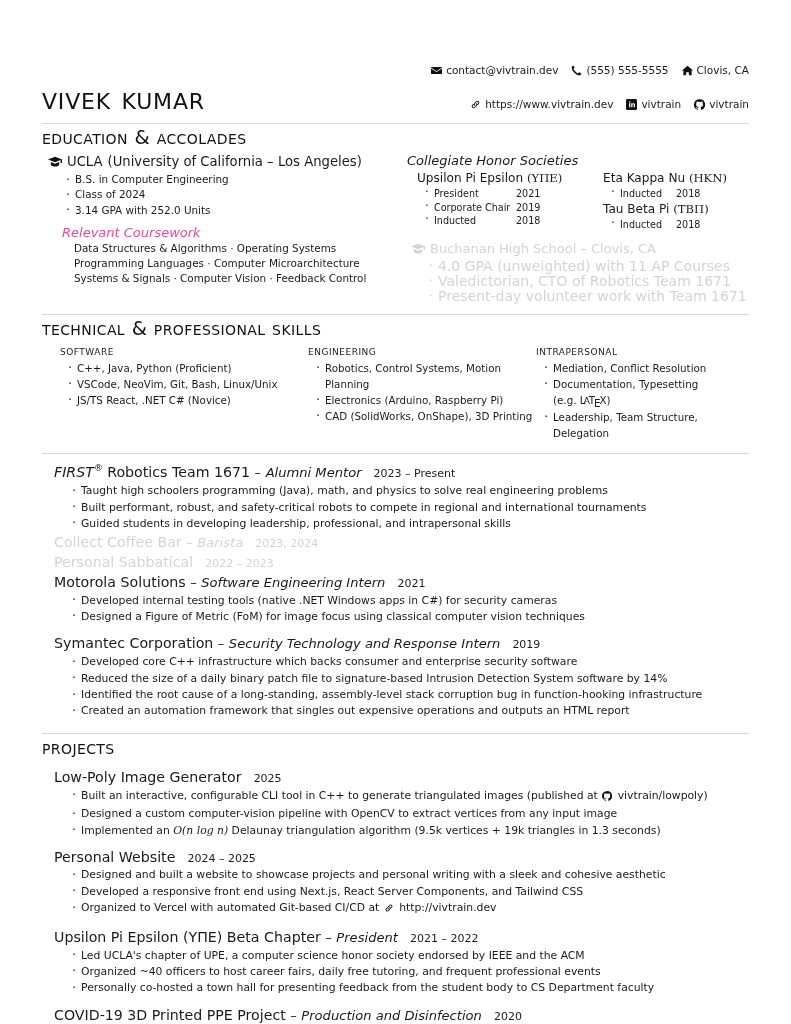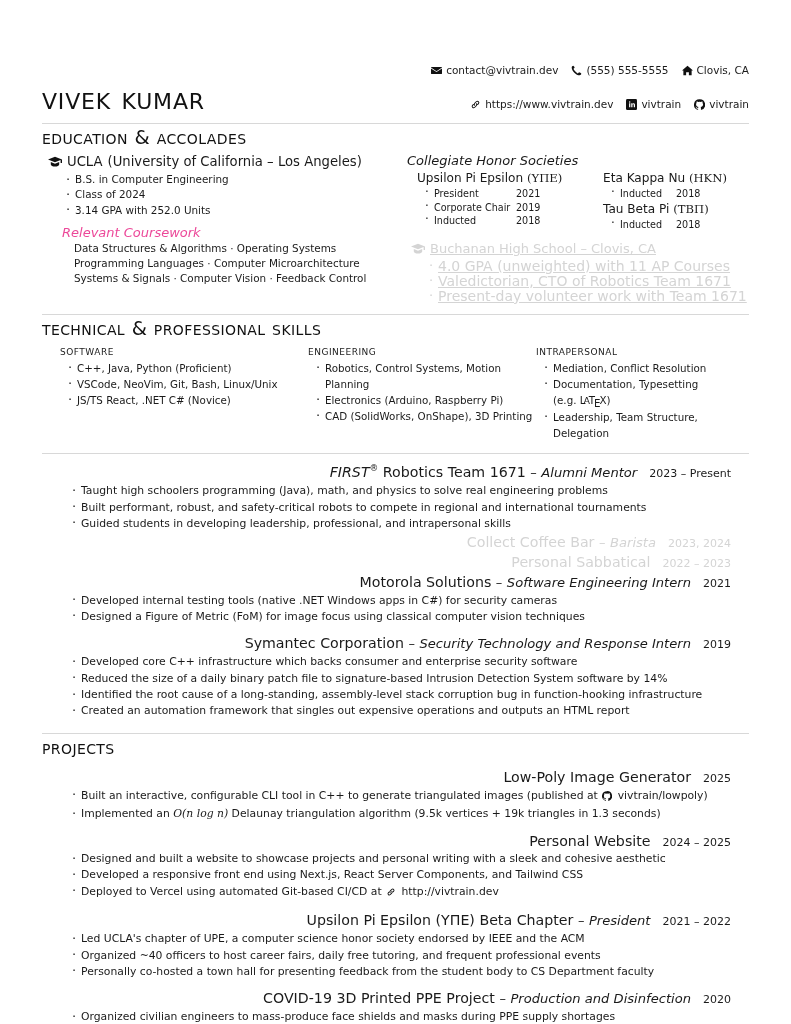--- a/index.html
+++ b/index.html
@@ -155,21 +155,21 @@
     font-size: 12px;
     line-height: 13.4px;
   }
   .role-name { width: 82px; flex: none; }
   .role-name.short { width: 56px; }
   .role-year { }
 
   
   .faded { color: #d4d4d4; }
   .faded .school-line { color: #d4d4d4; }
-  .hs-block { margin-top: 9px; padding-left: 8px; text-decoration: underline; }
+  .hs-block { margin-top: 9px; padding-left: 8px; }
   .hs-block .school-line { font-size: 13px; }
   .hs-block ul.b li { font-size: 14px; line-height: 15px; }
 
   
   .skills-cols {
     display: flex;
     padding-left: 18px;
   }
   .skcol { flex: 1; }
   .skcol.c1 { width: 248px; flex: none; }
@@ -182,21 +182,21 @@
     margin-bottom: 2px;
   }
   .skcol ul.b { padding-left: 8px; }
   .skcol ul.b li { font-size: 10.3px; line-height: 16px; }
 
   
   .entry { margin-top: 9px; padding-left: 12px; }
   .entry.tight { margin-top: 1px; }
   .entry-head {
     display: flex;
-    justify-content: flex-end;
+    justify-content: flex-start;
     align-items: baseline;
     gap: 12px;
   }
   .entry-title {
     font-size: 14.2px;
     line-height: 1.3;
     white-space: nowrap;
   }
   .entry-title .role {
     font-style: italic;
@@ -486,33 +486,34 @@
 
   <div class="entry">
     <div class="entry-head">
       <div class="entry-title">Low-Poly Image Generator</div>
       <div class="entry-date">2025</div>
     </div>
     <ul class="b">
       <li><span>Built an interactive, configurable CLI tool in C++ to generate triangulated images (published at </span><span class="inline-ico"><svg width="10" height="10" viewBox="0 0 16 16">
               <path fill="#111" d="M8 0.2a8 8 0 0 0-2.5 15.6c0.4 0.1 0.5-0.2 0.5-0.4v-1.4c-2.2 0.5-2.7-1-2.7-1-0.4-0.9-0.9-1.2-0.9-1.2-0.7-0.5 0.1-0.5 0.1-0.5 0.8 0.1 1.2 0.8 1.2 0.8 0.7 1.2 1.9 0.9 2.4 0.7 0.1-0.5 0.3-0.9 0.5-1.1-1.8-0.2-3.6-0.9-3.6-3.9 0-0.9 0.3-1.6 0.8-2.1-0.1-0.2-0.4-1 0.1-2.1 0 0 0.7-0.2 2.2 0.8a7.5 7.5 0 0 1 4 0c1.5-1 2.2-0.8 2.2-0.8 0.4 1.1 0.2 1.9 0.1 2.1 0.5 0.6 0.8 1.3 0.8 2.1 0 3-1.8 3.7-3.6 3.9 0.3 0.2 0.5 0.7 0.5 1.5v2.2c0 0.2 0.1 0.5 0.6 0.4A8 8 0 0 0 8 0.2z"></path>
             </svg></span><span> vivtrain/lowpoly)</span></li>
+      <li>Designed a custom computer-vision pipeline with OpenCV to extract vertices from any input image</li>
       <li><span>Implemented an </span><span class="math">O(n log n)</span><span> Delaunay triangulation algorithm (9.5k vertices + 19k triangles in 1.3 seconds)</span></li>
     </ul>
   </div>
 
   <div class="entry">
     <div class="entry-head">
       <div class="entry-title">Personal Website</div>
       <div class="entry-date">2024 – 2025</div>
     </div>
     <ul class="b">
       <li>Designed and built a website to showcase projects and personal writing with a sleek and cohesive aesthetic</li>
       <li>Developed a responsive front end using Next.js, React Server Components, and Tailwind CSS</li>
-      <li><span>Deployed to Vercel using automated Git-based CI/CD at </span><span class="inline-ico"><svg width="10" height="10" viewBox="0 0 16 16">
+      <li><span>Organized to Vercel with automated Git-based CI/CD at </span><span class="inline-ico"><svg width="10" height="10" viewBox="0 0 16 16">
               <path fill="#111" d="M6.3 9.7a2.8 2.8 0 0 1 0-4l2.6-2.6a2.85 2.85 0 0 1 4 4l-1.2 1.2a0.7 0.7 0 0 1-1-1l1.2-1.2a1.45 1.45 0 0 0-2-2L7.3 6.7a1.45 1.45 0 0 0 0 2 0.7 0.7 0 0 1-1 1zM9.7 6.3a2.8 2.8 0 0 1 0 4l-2.6 2.6a2.85 2.85 0 0 1-4-4l1.2-1.2a0.7 0.7 0 0 1 1 1L4.1 9.9a1.45 1.45 0 0 0 2 2l2.6-2.6a1.45 1.45 0 0 0 0-2 0.7 0.7 0 0 1 1-1z"></path>
             </svg></span><span> http://vivtrain.dev</span></li>
     </ul>
   </div>
 
   <div class="entry">
     <div class="entry-head">
       <div class="entry-title">
         <span>Upsilon Pi Epsilon (ΥΠΕ) Beta Chapter</span>
         <span class="dash">–</span>

